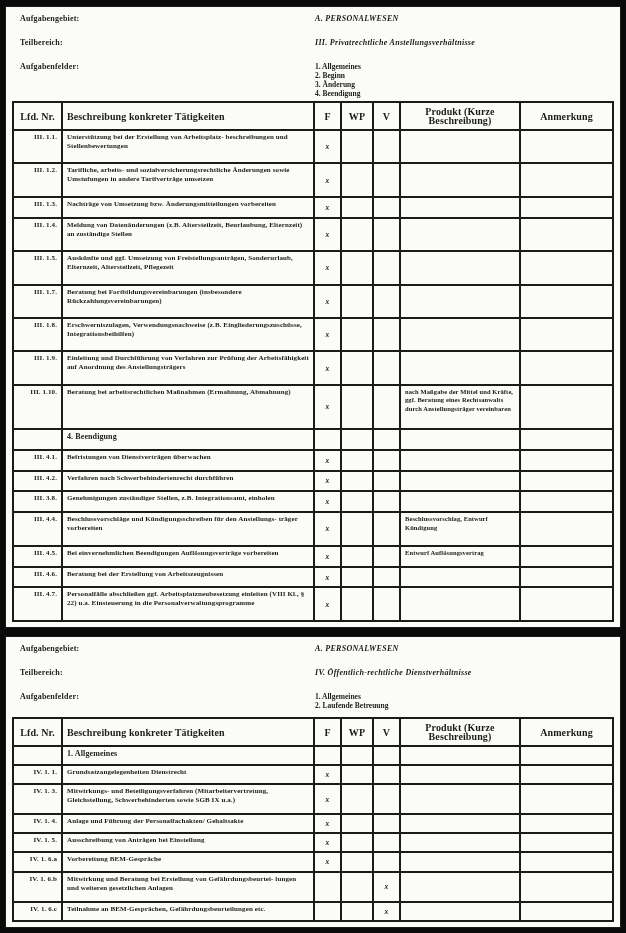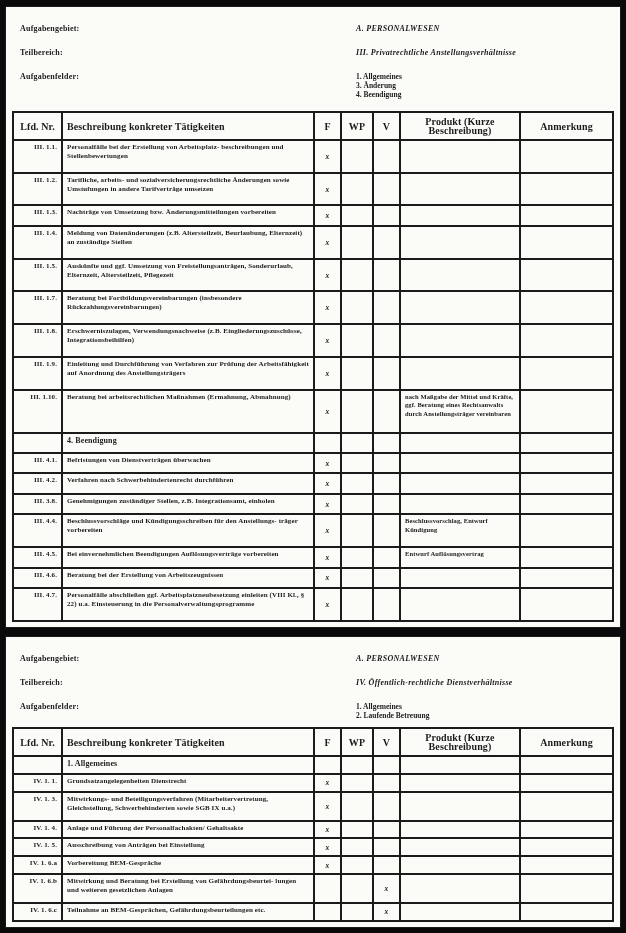--- a/index.html
+++ b/index.html
@@ -8,35 +8,35 @@
     height:933px;
     background:#0a0a0a;
     padding:6px 5px;
     font-family:"Liberation Serif", serif;
     color:#1b1b1b;
     overflow:hidden;
   }
   .panel {
     background:#fbfbf8;
     border:1px solid #1b1b1b;
-    padding:12px 6px 5px 6px;
+    padding:2px 6px 5px 6px;
     display:flex;
     flex-direction:column;
   }
   .panel-1 { height:622px; margin-bottom:8px; }
   .panel-2 { height:292px; }
   .meta { display:flex; flex:0 0 auto; padding:5px 2px 0 8px; }
   .panel-1 .meta { height:92px; }
   .panel-2 .meta { height:78px; }
   .meta-left { width:295px; }
   .meta-left .lbl {
     font-weight:bold; font-size:8px; line-height:9px;
     margin-bottom:15px; letter-spacing:.2px;
   }
-  .meta-right { flex:1;margin-left:41px; }
+  .meta-right { flex:1; }
   .h-main, .h-sub {
     font-weight:bold; font-style:italic; font-size:8px;
     line-height:9px; letter-spacing:.3px; margin-bottom:15px;
   }
   .fields .fld { font-weight:bold; font-size:7.5px; line-height:9px; }
   .table-wrap { flex:1 1 auto; }
   .panel-1 .table-wrap { height:518px; }
   .panel-2 .table-wrap { height:200px; }
   table.doc-table {
     width:100%; height:100%;
@@ -78,20 +78,21 @@
     <div class="meta-left">
       <div class="lbl">Aufgabengebiet:</div>
       <div class="lbl">Teilbereich:</div>
       <div class="lbl">Aufgabenfelder:</div>
     </div>
     <div class="meta-right">
       <div class="h-main">A. PERSONALWESEN</div>
       <div class="h-sub">III. Privatrechtliche Anstellungsverhältnisse</div>
       <div class="fields">
         <div class="fld">1. Allgemeines</div>
+        <div class="fld">2. Beginn</div>
         <div class="fld">3. Änderung</div>
         <div class="fld">4. Beendigung</div>
       </div>
     </div>
   </div>
   <div class="table-wrap">
     <table class="doc-table">
       <thead>
           <tr>
             <th class="c0">Lfd. Nr.</th>
@@ -99,21 +100,21 @@
             <th class="c2">F</th>
             <th class="c3">WP</th>
             <th class="c4">V</th>
             <th class="c5">Produkt (Kurze Beschreibung)</th>
             <th class="c6">Anmerkung</th>
           </tr>
         </thead>
       <tbody>
           <tr>
             <td class="c0">III. 1.1.</td>
-            <td class="c1">Personalfälle bei der Erstellung von Arbeitsplatz- beschreibungen und Stellenbewertungen</td>
+            <td class="c1">Unterstützung bei der Erstellung von Arbeitsplatz- beschreibungen und Stellenbewertungen</td>
             <td class="c2">x</td>
             <td class="c3"></td>
             <td class="c4"></td>
             <td class="c5"></td>
             <td class="c6"></td>
           </tr>
           <tr>
             <td class="c0">III. 1.2.</td>
             <td class="c1">Tarifliche, arbeits- und sozialversicherungsrechtliche Änderungen sowie Umstufungen in andere Tarifverträge umsetzen</td>
             <td class="c2">x</td>

